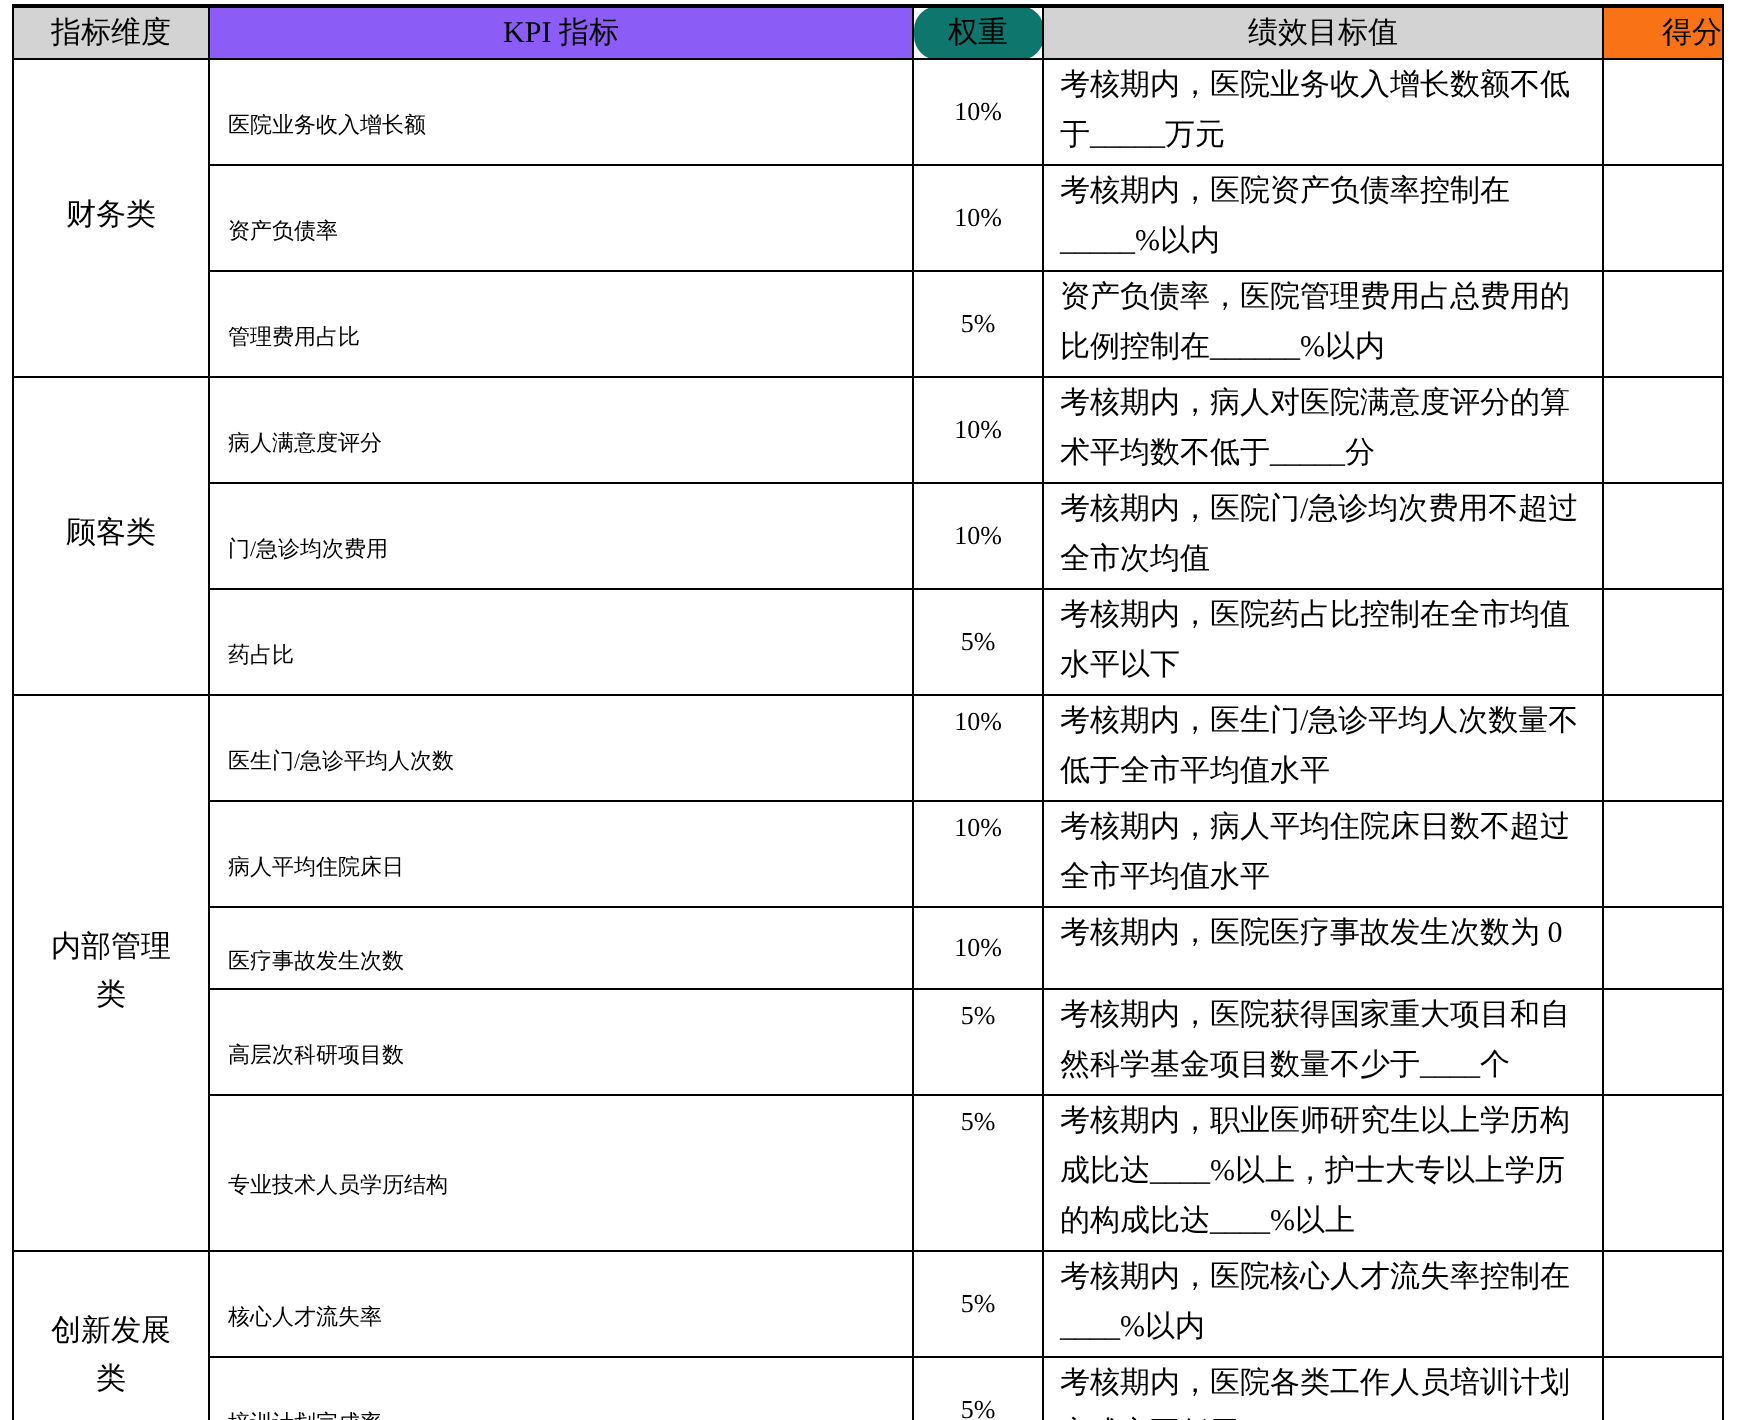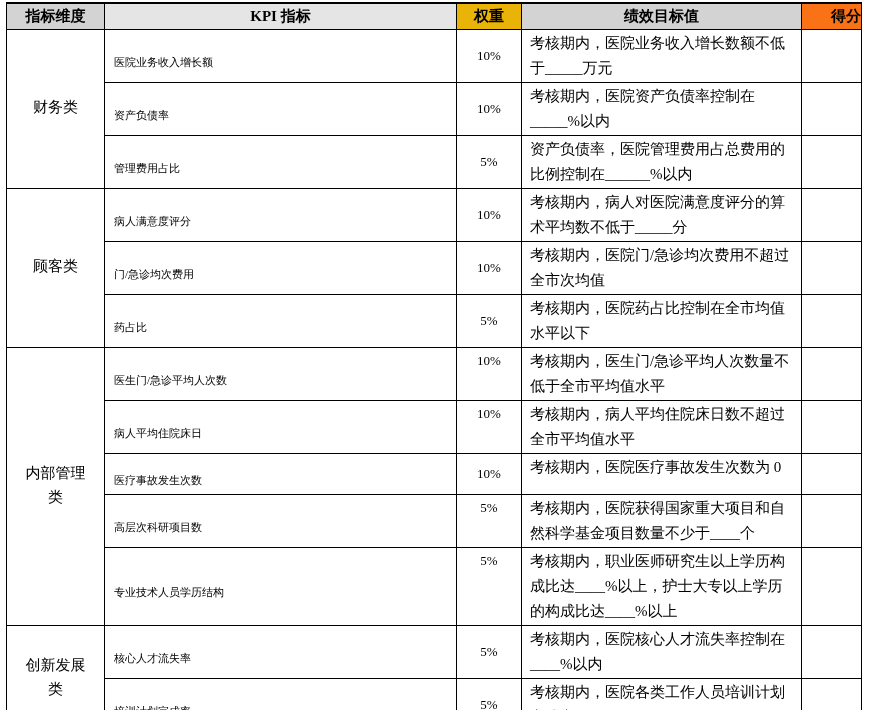--- a/index.html
+++ b/index.html
@@ -21,21 +21,21 @@
     border-right: 1px solid #000;
     border-top: 2px solid #000;
     border-bottom: 4px solid #000;
   }
   th, td {
     border: 1px solid #000;
     overflow: hidden;
   }
   th {
     font-size: 15px;
-    font-weight: bold;
+    font-weight: normal;
     text-align: center;
     height: 25px;
     padding: 0;
   }
   td.cat {
     text-align: center;
     vertical-align: middle;
     font-size: 15px;
     padding: 0 12px;
     line-height: 24px;
@@ -74,22 +74,22 @@
   <colgroup>
     <col style="width:98px">
     <col style="width:352px">
     <col style="width:65px">
     <col style="width:280px">
     <col style="width:60px">
   </colgroup>
   <thead>
     <tr>
       <th style="background: rgb(211, 211, 211);">指标维度</th>
-      <th style="background: #e5e5e5;">KPI 指标</th>
-      <th style="background: #eab308;">权重</th>
+      <th style="background: #8b5cf6;">KPI 指标</th>
+      <th style="background: #0f766e; border-radius: 12px;">权重</th>
       <th style="background: rgb(211, 211, 211); margin-top: 39px;">绩效目标值</th>
       <th style="background: #f97316; text-align: right;">得分</th>
     </tr>
   </thead>
   <tbody>
 
     <tr style="height:52px">
       <td class="cat" rowspan="3">财务类</td>
       <td class="kpi">医院业务收入增长额</td>
       <td class="wt">10%</td>

